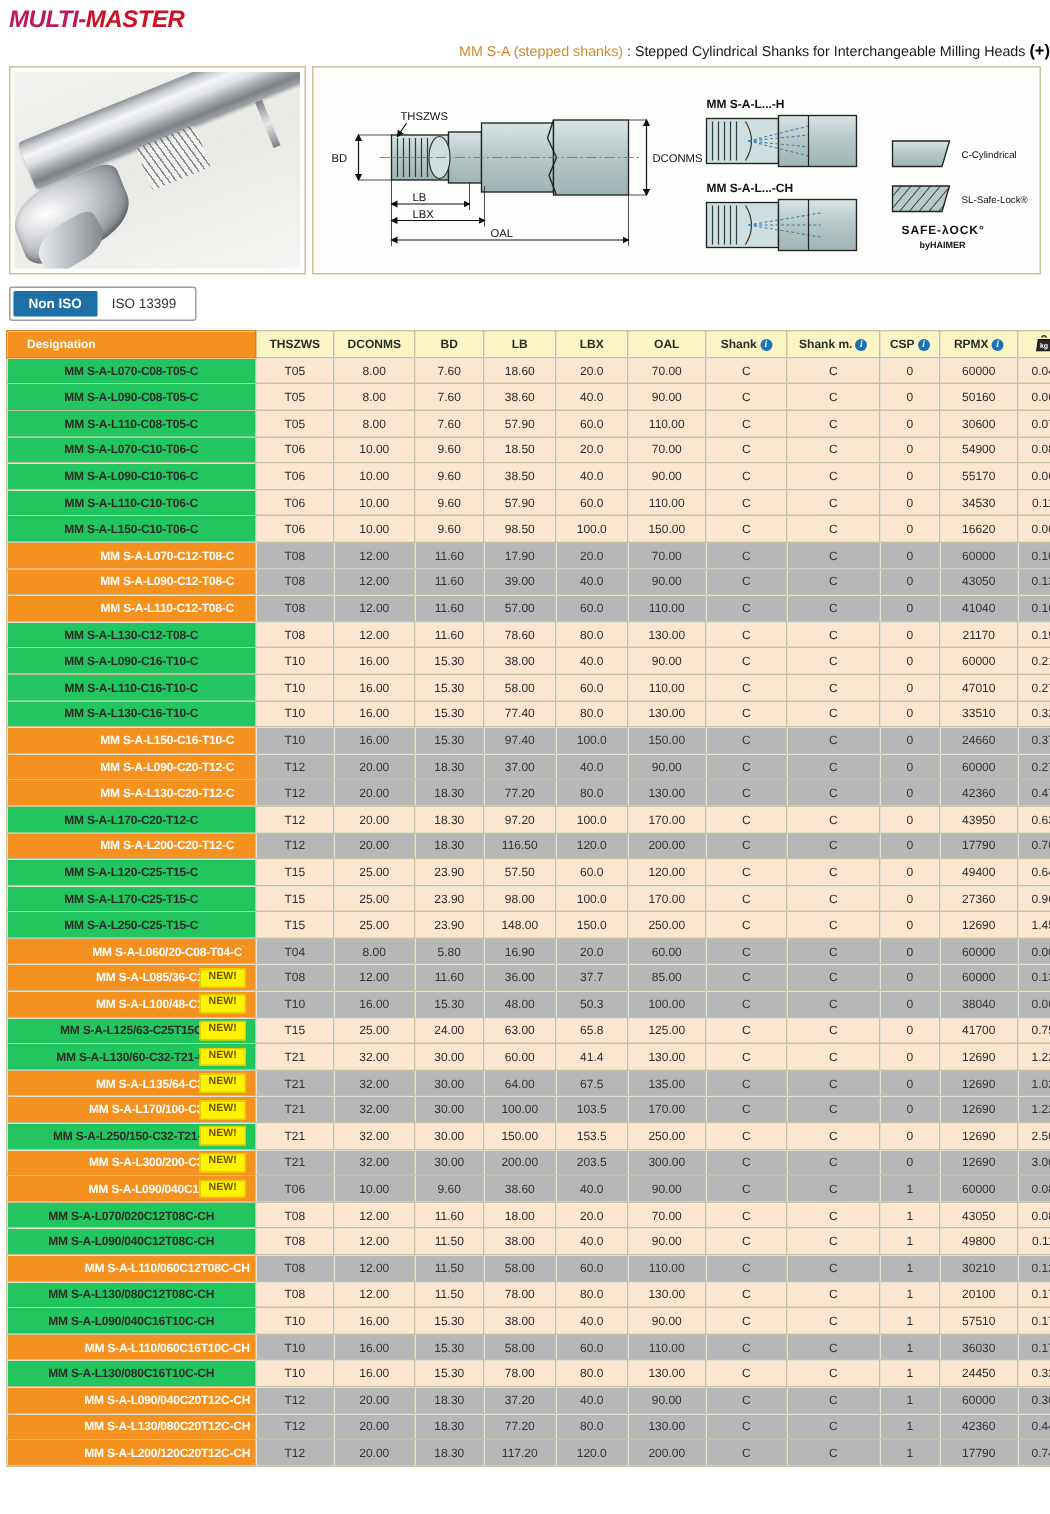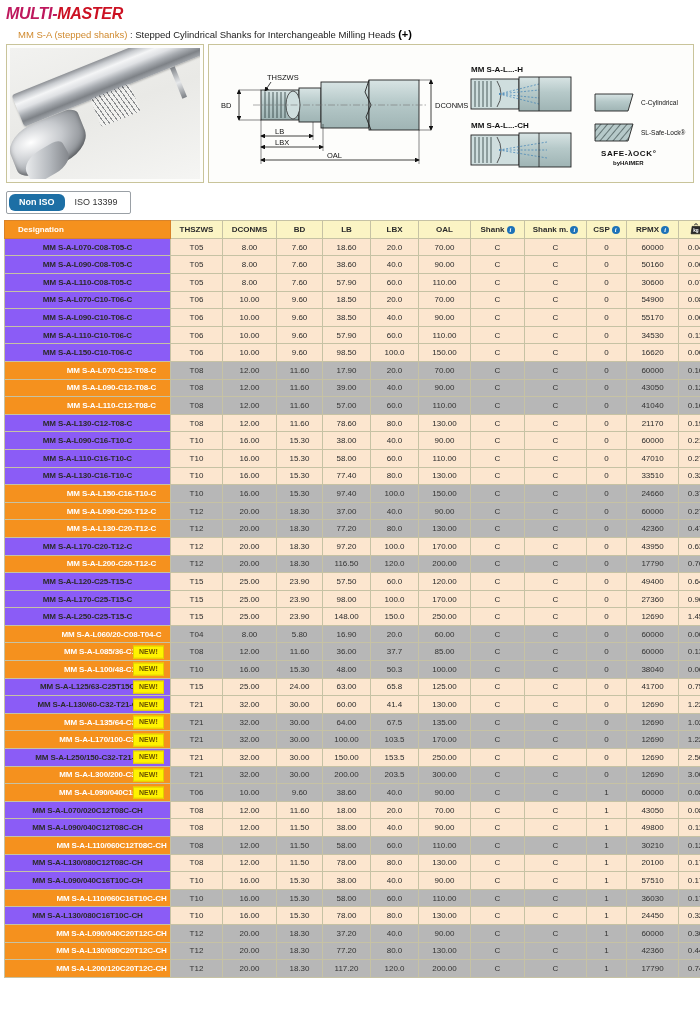--- a/index.html
+++ b/index.html
@@ -20,25 +20,26 @@
     font-weight: bold;
     font-style: italic;
     letter-spacing: -0.3px;
     line-height: 1;
     white-space: nowrap;
   }
   .logo .blk { color: #be185d; }
   .logo .red { color: #cc1122; }
 
   .subtitle {
-    padding: 6px 0 4px 18px;
+    padding: 6px 0 4px 12px;
     font-size: 9.5px;
     color: #1a1a1a;
     white-space: nowrap;
     line-height: 1.1;
+    text-align: right;
   }
   .subtitle .code { color: #d08a2e; }
   .subtitle .sep { color: #444; }
   .subtitle .plus { font-weight: bold; font-size: 11px; color: #000; }
 
   
   .figband {
     display: flex;
     gap: 4px;
     padding: 0 6px;
@@ -132,21 +133,21 @@
     padding: 3px 10px;
     color: #333;
     cursor: pointer;
     white-space: nowrap;
     line-height: 1.2;
   }
   .tab.active {
     background: #1d6fa5;
     color: #fff;
     font-weight: bold;
-    border-radius: 6px;
+    border-radius: 1px;
   }
 
   
   .tbl-wrap { padding: 0 4px 0 4px; }
   table.grid {
     border-collapse: collapse;
     width: 692px;
     table-layout: fixed;
     font-size: 8px;
   }
@@ -182,21 +183,21 @@
     text-align: left;
     padding-left: 5px;
     border-color: #f5911e;
     border-bottom-color: #f09a33;
     position: relative;
     letter-spacing: -0.15px;
   }
   tr.shade td { background: #b7b7b7; color: #333; }
   tr.shade td.desig { background: #f5911e; color:#fff;padding-left:48px; }
   tr.plain td { background: #fce6cf; }
-  tr.plain td.desig { background: #8b5cf6; }
+  tr.plain td.desig { background: #22c55e; }
 
   .newbadge {
     position: absolute;
     right: 6px; top: 50%;
     transform: translateY(-50%);
     background: #fff200;
     color: #6b5300;
     font-size: 7px;
     font-weight: bold;
     padding: 1px 5px 1px 5px;

